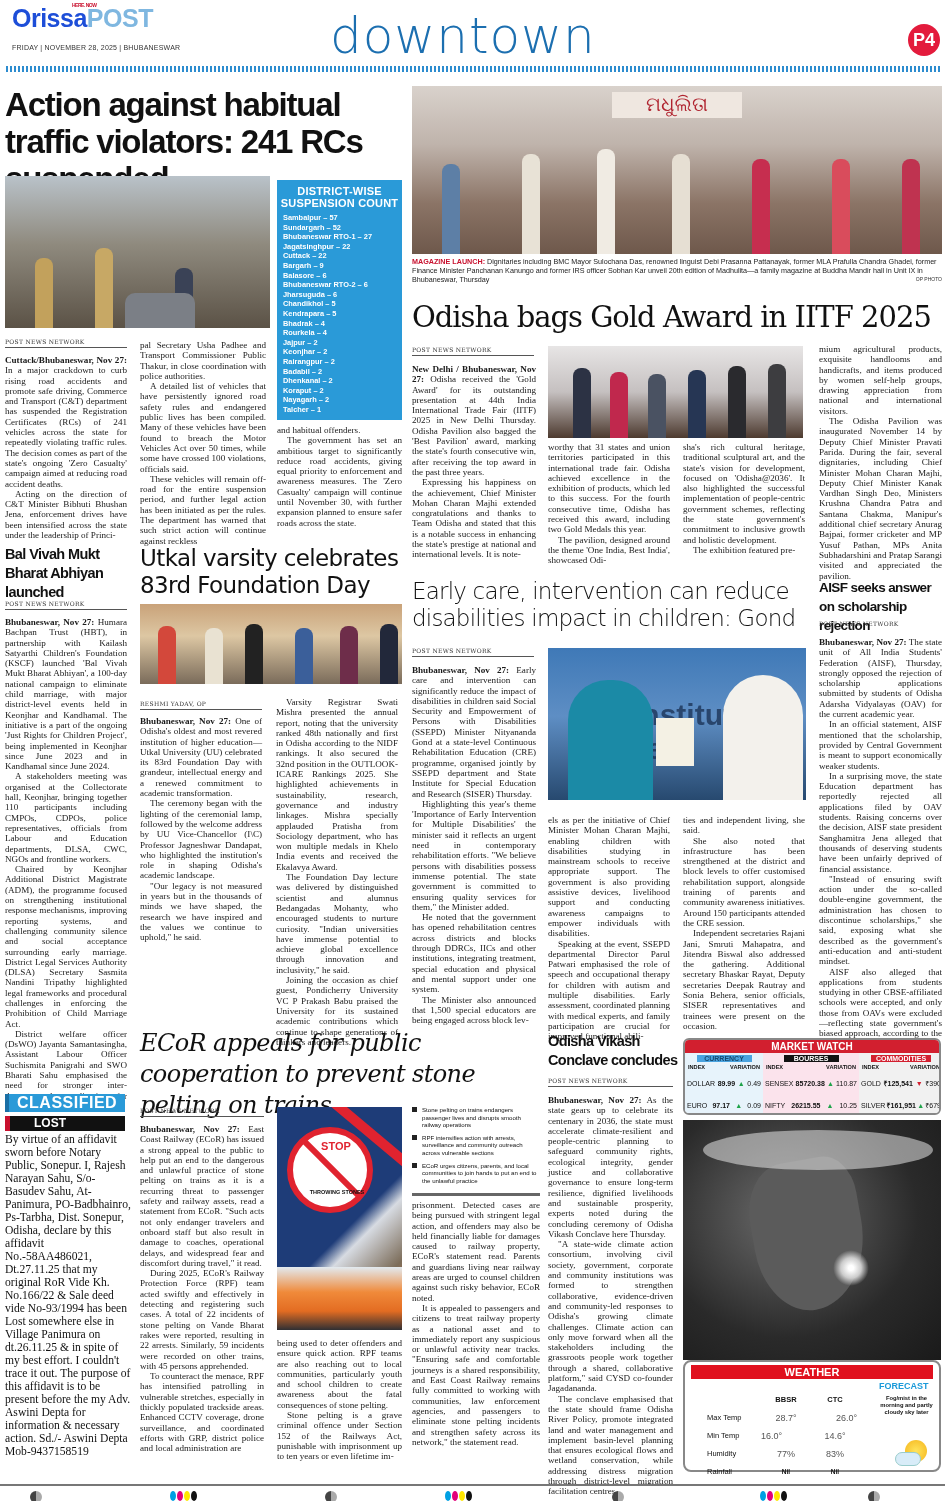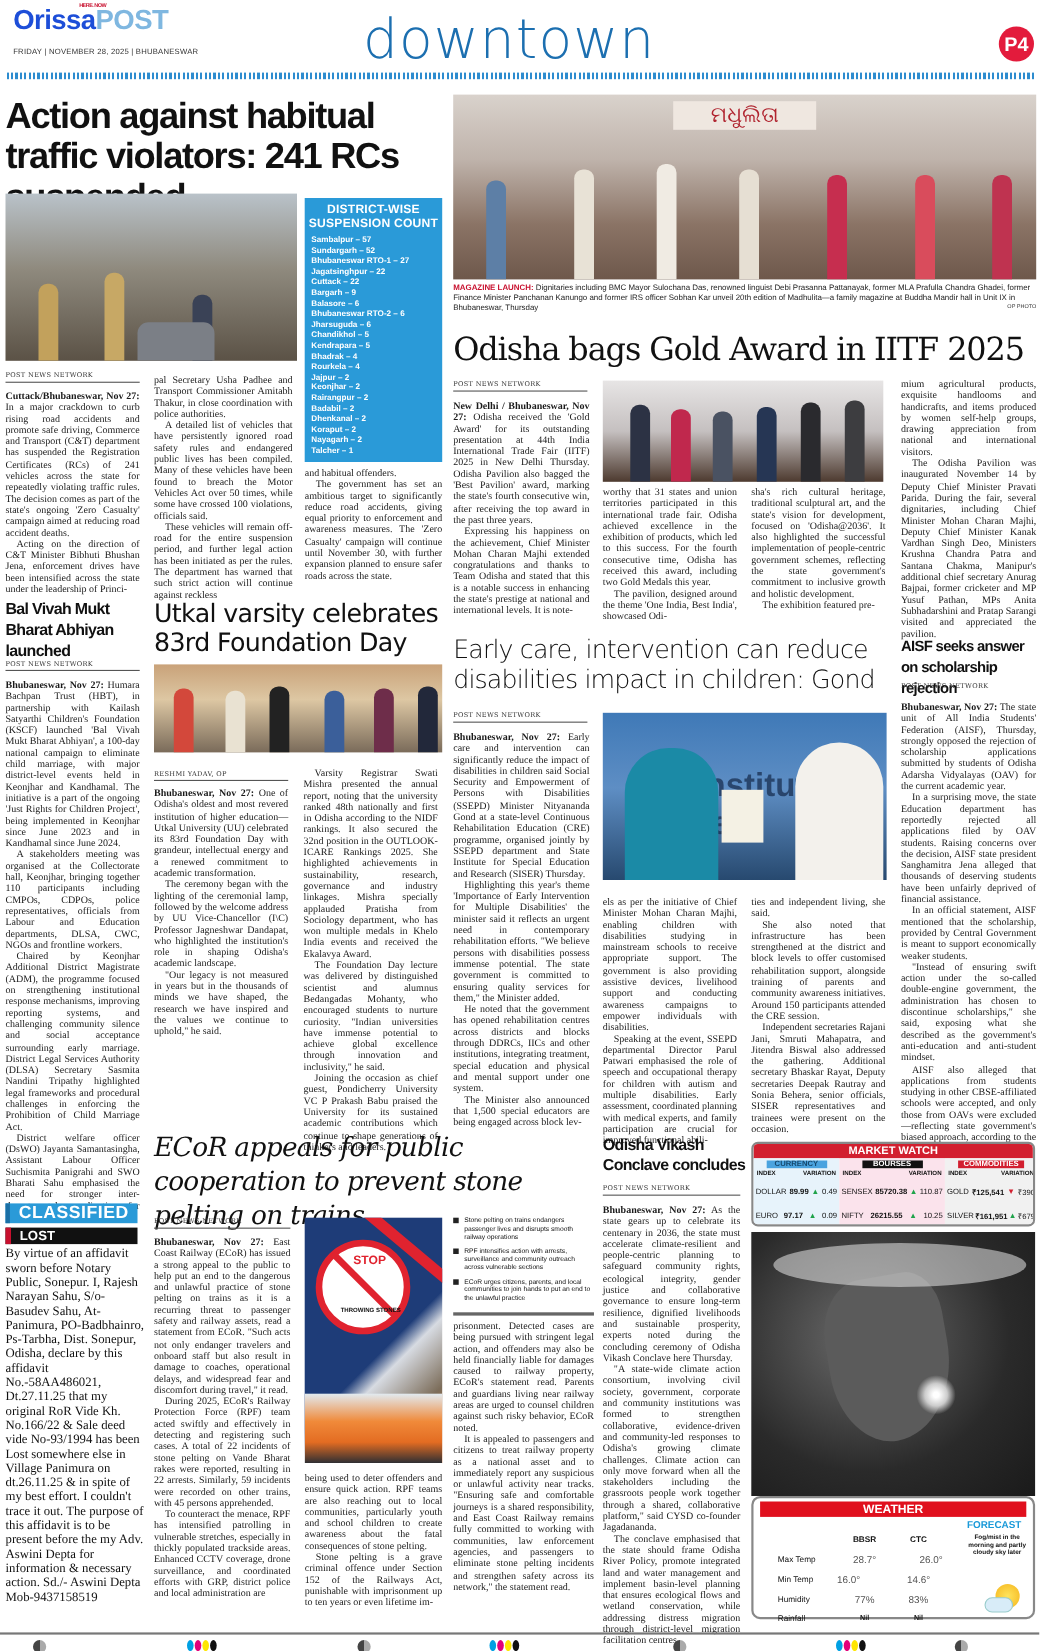--- a/index.html
+++ b/index.html
@@ -22,21 +22,21 @@
 .photo{background:linear-gradient(135deg,#8a8a8a,#c6b7a2 40%,#6e5a4c 70%,#a7a7a7);overflow:hidden}
 .photo .fig{position:absolute;bottom:0;width:18px;border-radius:8px 8px 0 0}
 .caption{font-family:"Liberation Sans",sans-serif;font-size:7.2px;line-height:9px;color:#222}
 .caption b{color:#c8102e}
 .credit{font-family:"Liberation Sans",sans-serif;font-size:5px;color:#333;text-align:right}
 .district-box{background:#2a9ad8;color:#fff;font-family:"Liberation Sans",sans-serif}
 .district-box h3{font-size:11px;text-align:center;line-height:12px;padding:5px 0 4px;letter-spacing:.2px}
 .district-box ul{list-style:none;padding:0 6px 6px}
 .district-box li{font-size:7.4px;font-weight:bold;line-height:9.6px}
 .classified-hdr{background:#2a9ad8;color:#fff;font-family:"Liberation Sans",sans-serif;font-weight:bold;font-size:16px;padding-left:8px;letter-spacing:.5px;border-left:4px solid #1a6fa5}
-.lost-hdr{background:#111;color:#fff;font-family:"Liberation Sans",sans-serif;font-weight:bold;font-size:12px;padding-left:8px;border-left:5px solid #c8102e;height:15px;line-height:15px}
+.lost-hdr{background:#111;color:#fff;font-family:"Liberation Sans",sans-serif;font-weight:bold;font-size:12px;padding-left:24px;border-left:5px solid #c8102e;height:15px;line-height:15px}
 .classified-body{font-family:"Liberation Serif",serif;font-size:11.6px;line-height:13px;color:#111}
 .bullets{list-style:none;font-family:"Liberation Sans",sans-serif;font-size:6.1px;line-height:7.6px;color:#111}
 .bullets li{padding-left:10px;position:relative;margin-bottom:5px}
 .bullets li:before{content:"";position:absolute;left:0;top:1px;width:5px;height:5px;background:#222}
 .market{border:2px solid #888;border-radius:6px;overflow:hidden;font-family:"Liberation Sans",sans-serif}
 .market-title{background:#d21f2f;color:#fff;font-weight:bold;font-size:10px;text-align:center;height:13px;line-height:13px}
 .mkt-col{position:absolute;top:13px;bottom:0}
 .mkt-hdr{font-size:7px;font-weight:bold;text-align:center;margin:2px auto 0;width:55px}
 .mkt-sub{display:flex;justify-content:space-between;font-size:5.6px;font-weight:bold;padding:2px 3px}
 .mkt-row{display:flex;justify-content:space-between;align-items:center;font-size:7px;padding:3px 2px;height:22px}
@@ -95,21 +95,21 @@
     <li>Nayagarh – 2</li>
     <li>Talcher – 1</li>
   </ul>
 </div>
 <div class="abs byline" style="left:5px;top:338px;width:122px">POST NEWS NETWORK</div>
 <div class="abs body" style="left:5px;top:355px;width:122px">
   <p><b>Cuttack/Bhubaneswar, Nov 27:</b> <span>In a major crackdown to curb rising road accidents and promote safe driving, Commerce and Transport (C&amp;T) department has suspended the Registration Certificates (RCs) of 241 vehicles across the state for repeatedly violating traffic rules. The decision comes as part of the state's ongoing 'Zero Casualty' campaign aimed at reducing road accident deaths.</span></p>
   <p>Acting on the direction of C&amp;T Minister Bibhuti Bhushan Jena, enforcement drives have been intensified across the state under the leadership of Princi-</p>
 </div>
 <div class="abs body" style="left:140px;top:340px;width:126px">
-  <p style="text-indent:0">pal Secretary Usha Padhee and Transport Commissioner Amitabh Thakur, in close coordination with police authorities.</p>
+  <p style="text-indent:0">pal Secretary Usha Padhee and Transport Commissioner Public Thakur, in close coordination with police authorities.</p>
   <p>A detailed list of vehicles that have persistently ignored road safety rules and endangered public lives has been compiled. Many of these vehicles have been found to breach the Motor Vehicles Act over 50 times, while some have crossed 100 violations, officials said.</p>
   <p>These vehicles will remain off-road for the entire suspension period, and further legal action has been initiated as per the rules. The department has warned that such strict action will continue against reckless</p>
 </div>
 <div class="abs body" style="left:277px;top:425px;width:125px">
   <p style="text-indent:0">and habitual offenders.</p>
   <p>The government has set an ambitious target to significantly reduce road accidents, giving equal priority to enforcement and awareness measures. The 'Zero Casualty' campaign will continue until November 30, with further expansion planned to ensure safer roads across the state.</p>
 </div>
 
 <div class="abs photo" style="left:412px;top:86px;width:530px;height:168px;background:linear-gradient(180deg,#d9d2cc 0%,#bfb3ab 35%,#8b7466 70%,#6e584b 100%)">
   <div style="position:absolute;left:200px;top:6px;width:130px;height:26px;background:#efe7e0;color:#b0242f;font-size:20px;text-align:center;font-family:'DejaVu Sans',sans-serif">ମଧୁଲିତା</div>
@@ -204,22 +204,22 @@
 <div class="abs body" style="left:683px;top:815px;width:122px">
   <p style="text-indent:0">ties and independent living, she said.</p>
   <p>She also noted that infrastructure has been strengthened at the district and block levels to offer customised rehabilitation support, alongside training of parents and community awareness initiatives. Around 150 participants attended the CRE session.</p>
   <p>Independent secretaries Rajani Jani, Smruti Mahapatra, and Jitendra Biswal also addressed the gathering. Additional secretary Bhaskar Rayat, Deputy secretaries Deepak Rautray and Sonia Behera, senior officials, SISER representatives and trainees were present on the occasion.</p>
 </div>
 
 <div class="abs hl" style="left:819px;top:578px;width:125px;font-size:13.5px;letter-spacing:-0.6px;line-height:19px">AISF seeks answer on scholarship rejection</div>
 <div class="abs byline" style="left:819px;top:620px;width:123px;border-bottom:none">POST NEWS NETWORK</div>
 <div class="abs body" style="left:819px;top:637px;width:123px">
   <p><b>Bhubaneswar, Nov 27:</b> <span>The state unit of All India Students' Federation (AISF), Thursday, strongly opposed the rejection of scholarship applications submitted by students of Odisha Adarsha Vidyalayas (OAV) for the current academic year.</span></p>
+  <p>In an official statement, AISF mentioned that the scholarship, provided by Central Government is meant to support economically weaker students.</p>
   <p>In a surprising move, the state Education department has reportedly rejected all applications filed by OAV students. Raising concerns over the decision, AISF state president Sanghamitra Jena alleged that thousands of deserving students have been unfairly deprived of financial assistance.</p>
-  <p>In an official statement, AISF mentioned that the scholarship, provided by Central Government is meant to support economically weaker students.</p>
   <p>"Instead of ensuring swift action under the so-called double-engine government, the administration has chosen to discontinue scholarships," she said, exposing what she described as the government's anti-education and anti-student mindset.</p>
   <p>AISF also alleged that applications from students studying in other CBSE-affiliated schools were accepted, and only those from OAVs were excluded—reflecting state government's biased approach, according to the student body.</p>
 </div>
 
 <div class="abs hl" style="left:140px;top:1028px;width:400px;font-family:'DejaVu Serif',serif;font-weight:normal;font-style:italic;font-size:24px;letter-spacing:-0.6px;line-height:31px">ECoR appeals for public cooperation to prevent stone pelting on trains</div>
 <div class="abs byline" style="left:140px;top:1107px;width:124px">POST NEWS NETWORK</div>
 <div class="abs" style="left:277px;top:1107px;width:125px;height:223px;background:linear-gradient(135deg,#1e3c78 0%,#1e3c78 55%,#d7dbe2 62%,#7c6d5a 80%,#e36c22 100%);overflow:hidden">
   <div style="position:absolute;left:-20px;top:10px;width:200px;height:10px;background:#e0232f;transform:rotate(40deg)"></div>
   <div style="position:absolute;left:10px;top:20px;width:86px;height:86px;border-radius:50%;background:#fff;border:6px solid #e0232f"></div>
   <div style="position:absolute;left:14px;top:58px;width:80px;height:6px;background:#e0232f;transform:rotate(45deg)"></div>

